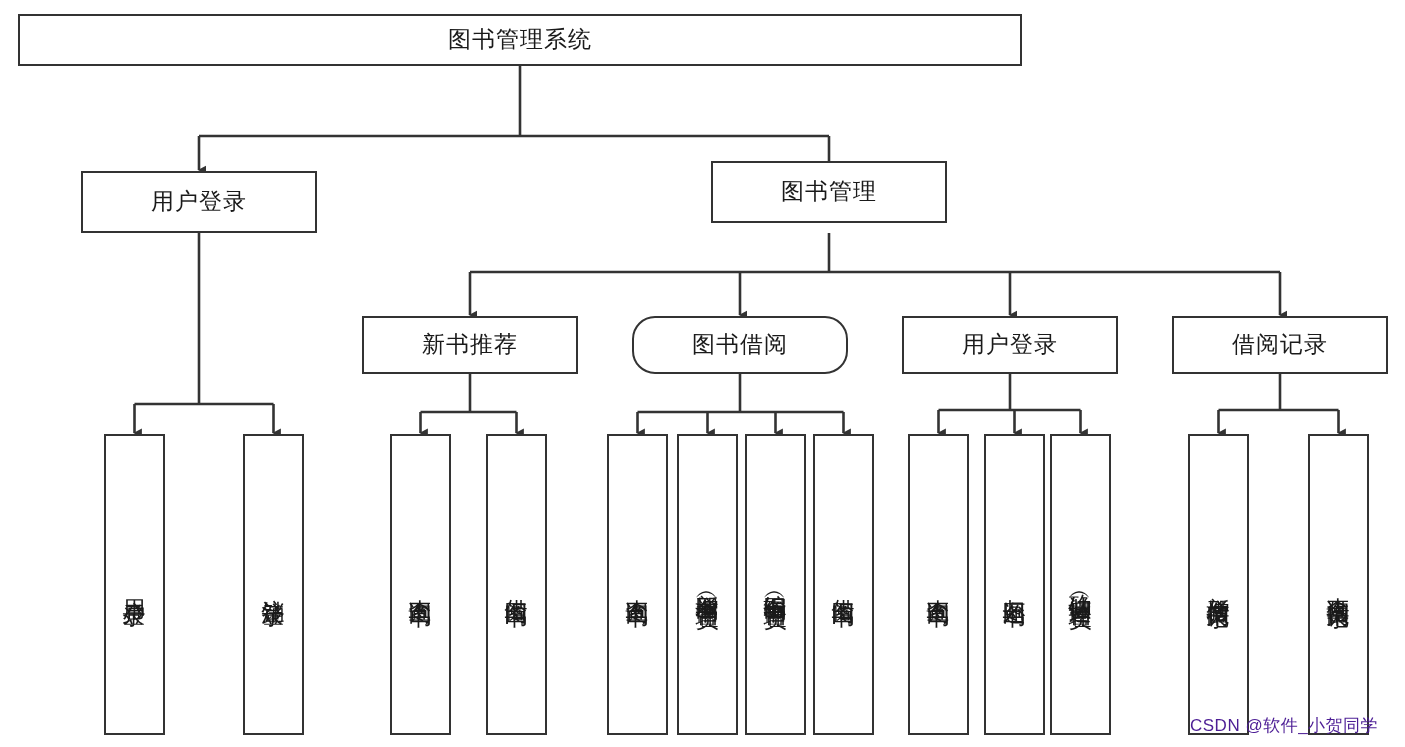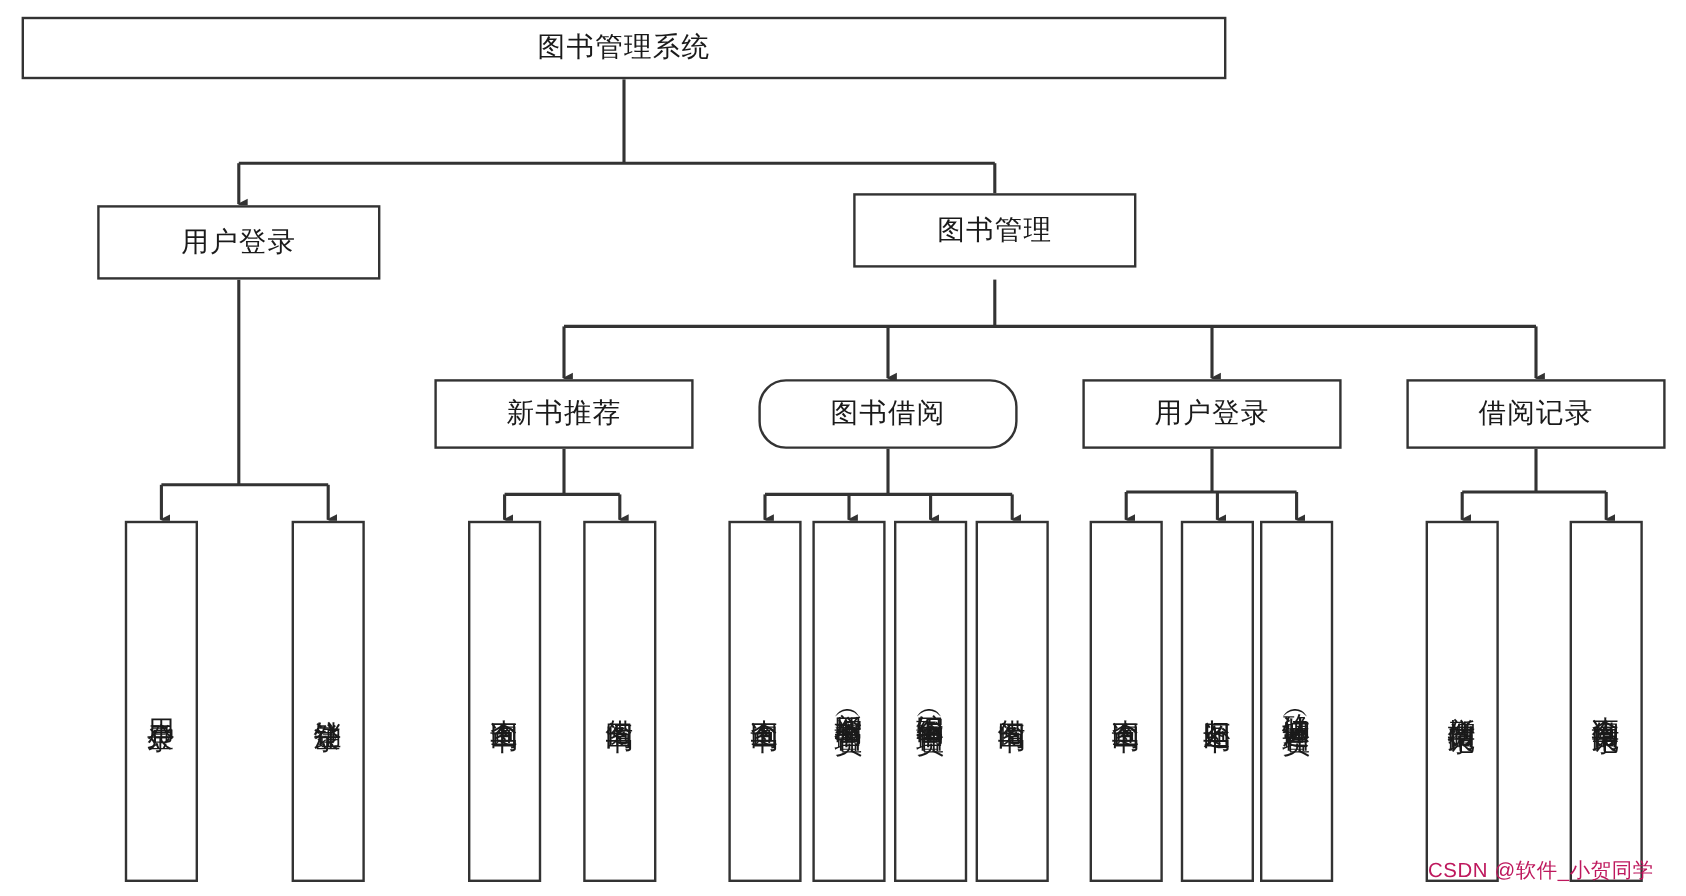--- a/index.html
+++ b/index.html
@@ -47,21 +47,21 @@
     font-size: 23px;
     line-height: 1.22;
     writing-mode: vertical-rl;
     text-orientation: upright;
     white-space: nowrap;
     text-align: center;
     letter-spacing: 2px;
   }
   .watermark {
     position: absolute;
-    color: #be185d;
+    color: #4c1d95;
     font-size: 17px;
     white-space: nowrap;
     letter-spacing: 0.5px;
   }
 </style>
 </head>
 <body>
 
 <div id="canvas">
 

